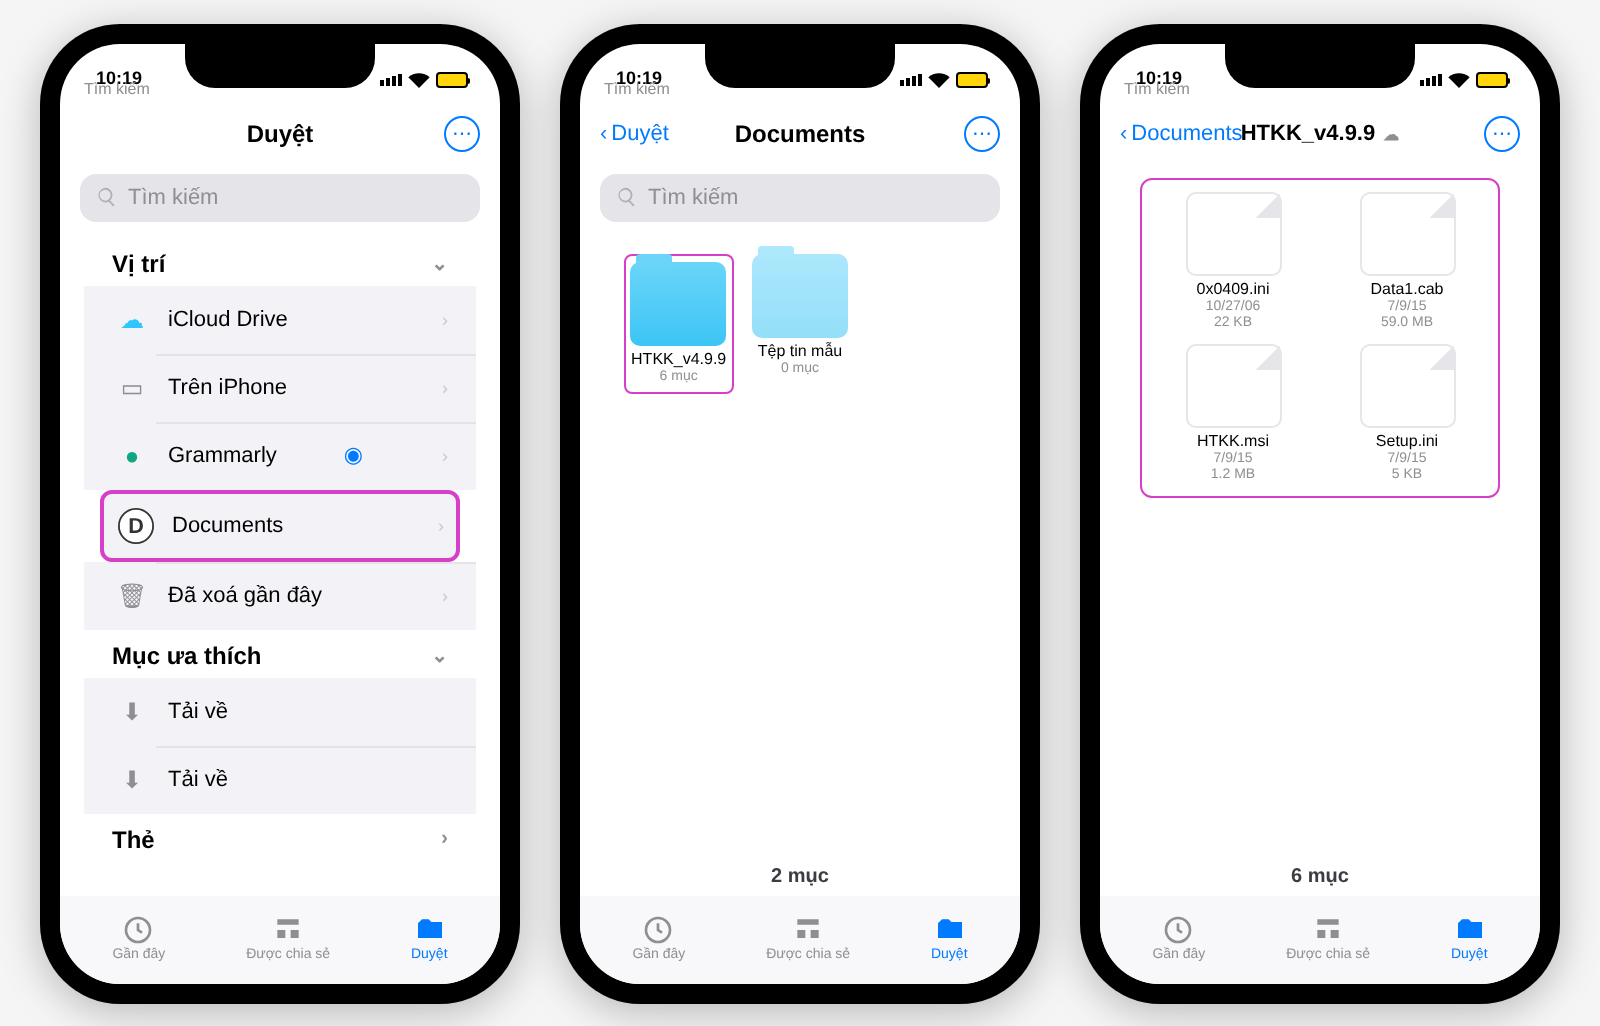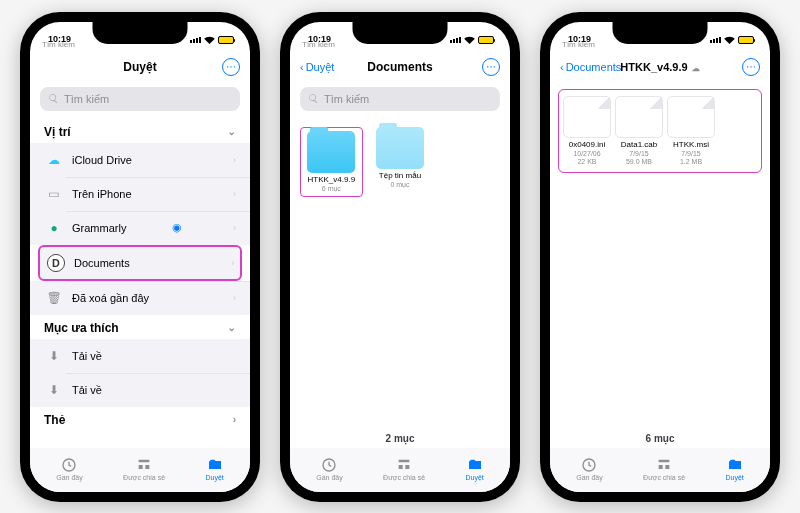--- a/index.html
+++ b/index.html
@@ -14,31 +14,31 @@
   .sig i:nth-child(1){height:3px}.sig i:nth-child(2){height:4px}.sig i:nth-child(3){height:5px}.sig i:nth-child(4){height:6px}
   .batt { width:16px; height:8px; border:1px solid #000; border-radius:2px; position:relative; background:#ffd60a;}
   .batt::after{content:"";position:absolute;right:-2px;top:2px;width:1px;height:3px;background:#000;border-radius:0 1px 1px 0;}
   .nav { height:32px; display:flex; align-items:center; padding:0 10px; position:relative;}
   .nav .back{ color:#007aff; font-size:11px; display:flex; align-items:center; gap:2px;}
   .nav .title{ position:absolute; left:0; right:0; text-align:center; font-weight:600; font-size:12px; pointer-events:none;}
   .nav .title.small{ font-size:11px;}
   .nav .action { color:#007aff; margin-left:auto; width:18px; height:18px; border:1.5px solid #007aff; border-radius:50%; display:flex; align-items:center; justify-content:center; font-size:10px;}
   .search { margin:4px 10px 8px; background:#e4e4e9; border-radius:8px; height:24px; display:flex; align-items:center; padding:0 8px; color:#8e8e93; font-size:11px; gap:5px;}
   .search svg{opacity:.6}
-  .content { flex:1; overflow:auto; padding:0 0 4px;}
+  .content { flex:1; overflow:auto; padding:0 12px 4px;}
   .group-h { font-size:12px; font-weight:600; padding:6px 14px 4px; display:flex; align-items:center; justify-content:space-between;}
   .group-h .chev { color:#8e8e93; font-size:10px;}
   .row { display:flex; align-items:center; padding:7px 14px; background:#f2f2f7; font-size:11px; position:relative;}
   .row + .row::before { content:""; position:absolute; top:0; left:36px; right:0; height:1px; background:#e3e3e8;}
   .row .ico { width:20px; height:20px; margin-right:8px; display:flex; align-items:center; justify-content:center; font-size:12px;}
   .row .chev { margin-left:auto; color:#c7c7cc; font-size:9px;}
   .row.hl { border:2px solid #d63fc8; border-radius:6px; margin:0 8px; padding:6px 6px;}
   .row.hl::before{display:none;}
   .icloud{color:#2fc5ff}.iphone{color:#8e8e93}.gram{color:#11a683}.docs{background:#fff;border-radius:50%;border:1px solid #333;color:#333;transform:scale(.9);font-weight:700}.trash{color:#8e8e93}.down{color:#8e8e93}
-  .grid { display:grid; grid-template-columns:repeat(4,1fr); gap:6px 4px; padding:8px 10px;}
+  .grid { display:grid; grid-template-columns:repeat(2,1fr); gap:6px 4px; padding:8px 10px;}
   .tile { text-align:center; font-size:8px;}
   .tile .th { width:48px; height:42px; margin:0 auto 3px; border-radius:5px; position:relative;}
   .folder { background:linear-gradient(#6ad5f9,#3cc5f5); border-radius:4px;}
   .folder::before{content:"";position:absolute;top:-4px;left:3px;width:18px;height:6px;background:#6ad5f9;border-radius:2px 2px 0 0;}
   .file { background:#fff; border:1px solid #e5e5ea; border-radius:3px;}
   .file::before{content:"";position:absolute;top:0;right:0;width:12px;height:12px;background:linear-gradient(135deg,transparent 49%,#e5e5ea 50%);}
   .tile .nm{font-size:8px;line-height:1.1;word-break:break-all;display:block;max-width:58px;margin:0 auto;}
   .tile .meta{color:#8e8e93;font-size:7px;line-height:1.1;margin-top:1px;}
   .tile.hl{border:1.5px solid #d63fc8;border-radius:4px;padding:3px 2px;}
   .grid.hl-box{border:1.5px solid #d63fc8;border-radius:6px;margin:6px 8px;padding:6px 4px;}
@@ -257,20 +257,25 @@
         <div class="tile">
           <div class="th file"></div>
           <span class="nm">Data1.cab</span>
           <div class="meta"><span>7/9/15</span><br><span>59.0 MB</span></div>
         </div>
         <div class="tile">
           <div class="th file"></div>
           <span class="nm">HTKK.msi</span>
           <div class="meta"><span>7/9/15</span><br><span>1.2 MB</span></div>
         </div>
+        <div class="tile">
+          <div class="th file"></div>
+          <span class="nm">Setup.ini</span>
+          <div class="meta"><span>7/9/15</span><br><span>5 KB</span></div>
+        </div>
       </div>
     </div>
     <div class="count">6 mục</div>
     <div class="toolbar">
       <div class="tbi">
           <svg viewBox="0 0 24 24" fill="currentColor">
             <circle cx="12" cy="12" r="9" stroke="currentColor" stroke-width="2" fill="none"></circle>
             <path d="M12 7v5l3 2" stroke="currentColor" stroke-width="2" fill="none"></path>
           </svg>
           <span>Gần đây</span>

